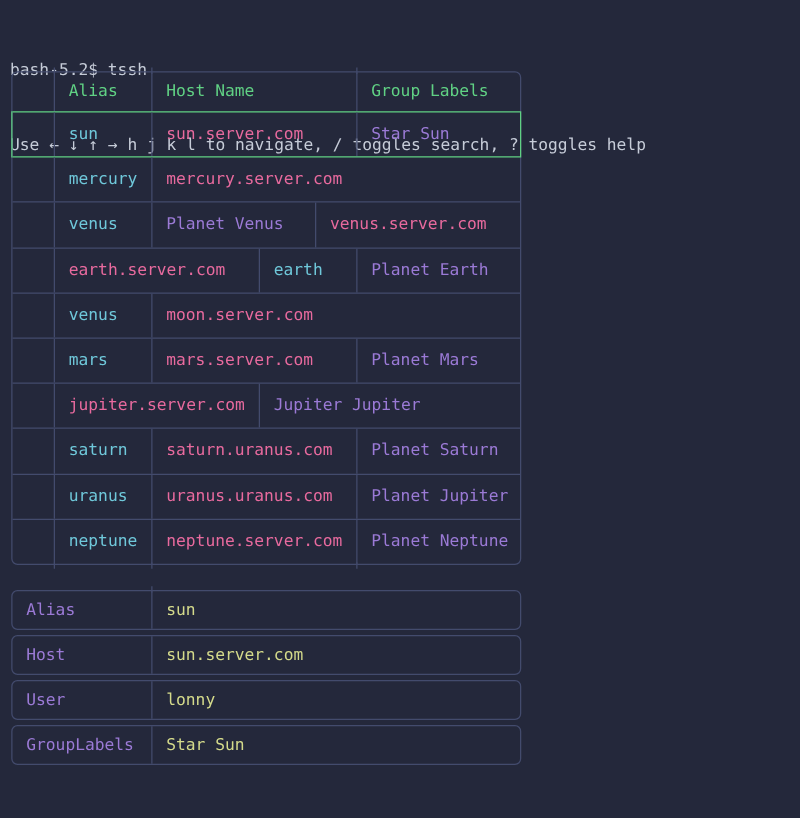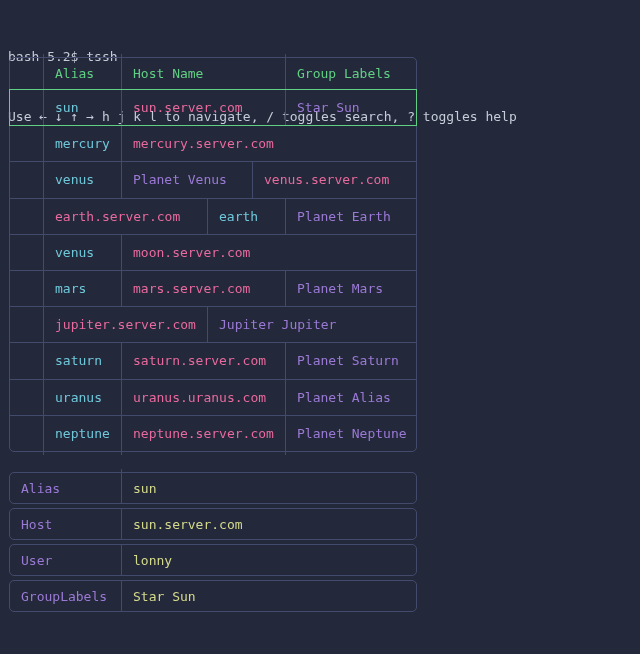--- a/index.html
+++ b/index.html
@@ -117,28 +117,28 @@
     <div class="tcell c3 group">Planet Mars</div>
   </div>
   <div class="trow">
     <div class="tcell c0"></div>
     <div class="tcell c2 host">jupiter.server.com</div>
     <div class="tcell c3 group">Jupiter Jupiter</div>
   </div>
   <div class="trow">
     <div class="tcell c0"></div>
     <div class="tcell c1 alias">saturn</div>
-    <div class="tcell c2 host">saturn.server.com</div>
+    <div class="tcell c2 host">saturn.uranus.com</div>
     <div class="tcell c3 group">Planet Saturn</div>
   </div>
   <div class="trow">
     <div class="tcell c0"></div>
     <div class="tcell c1 alias">uranus</div>
     <div class="tcell c2 host">uranus.uranus.com</div>
-    <div class="tcell c3 group">Planet Alias</div>
+    <div class="tcell c3 group">Planet Jupiter</div>
   </div>
   <div class="trow">
     <div class="tcell c0"></div>
     <div class="tcell c1 alias">neptune</div>
     <div class="tcell c2 host">neptune.server.com</div>
     <div class="tcell c3 group">Planet Neptune</div>
   </div>
 </div>
 
 <div class="detail">

